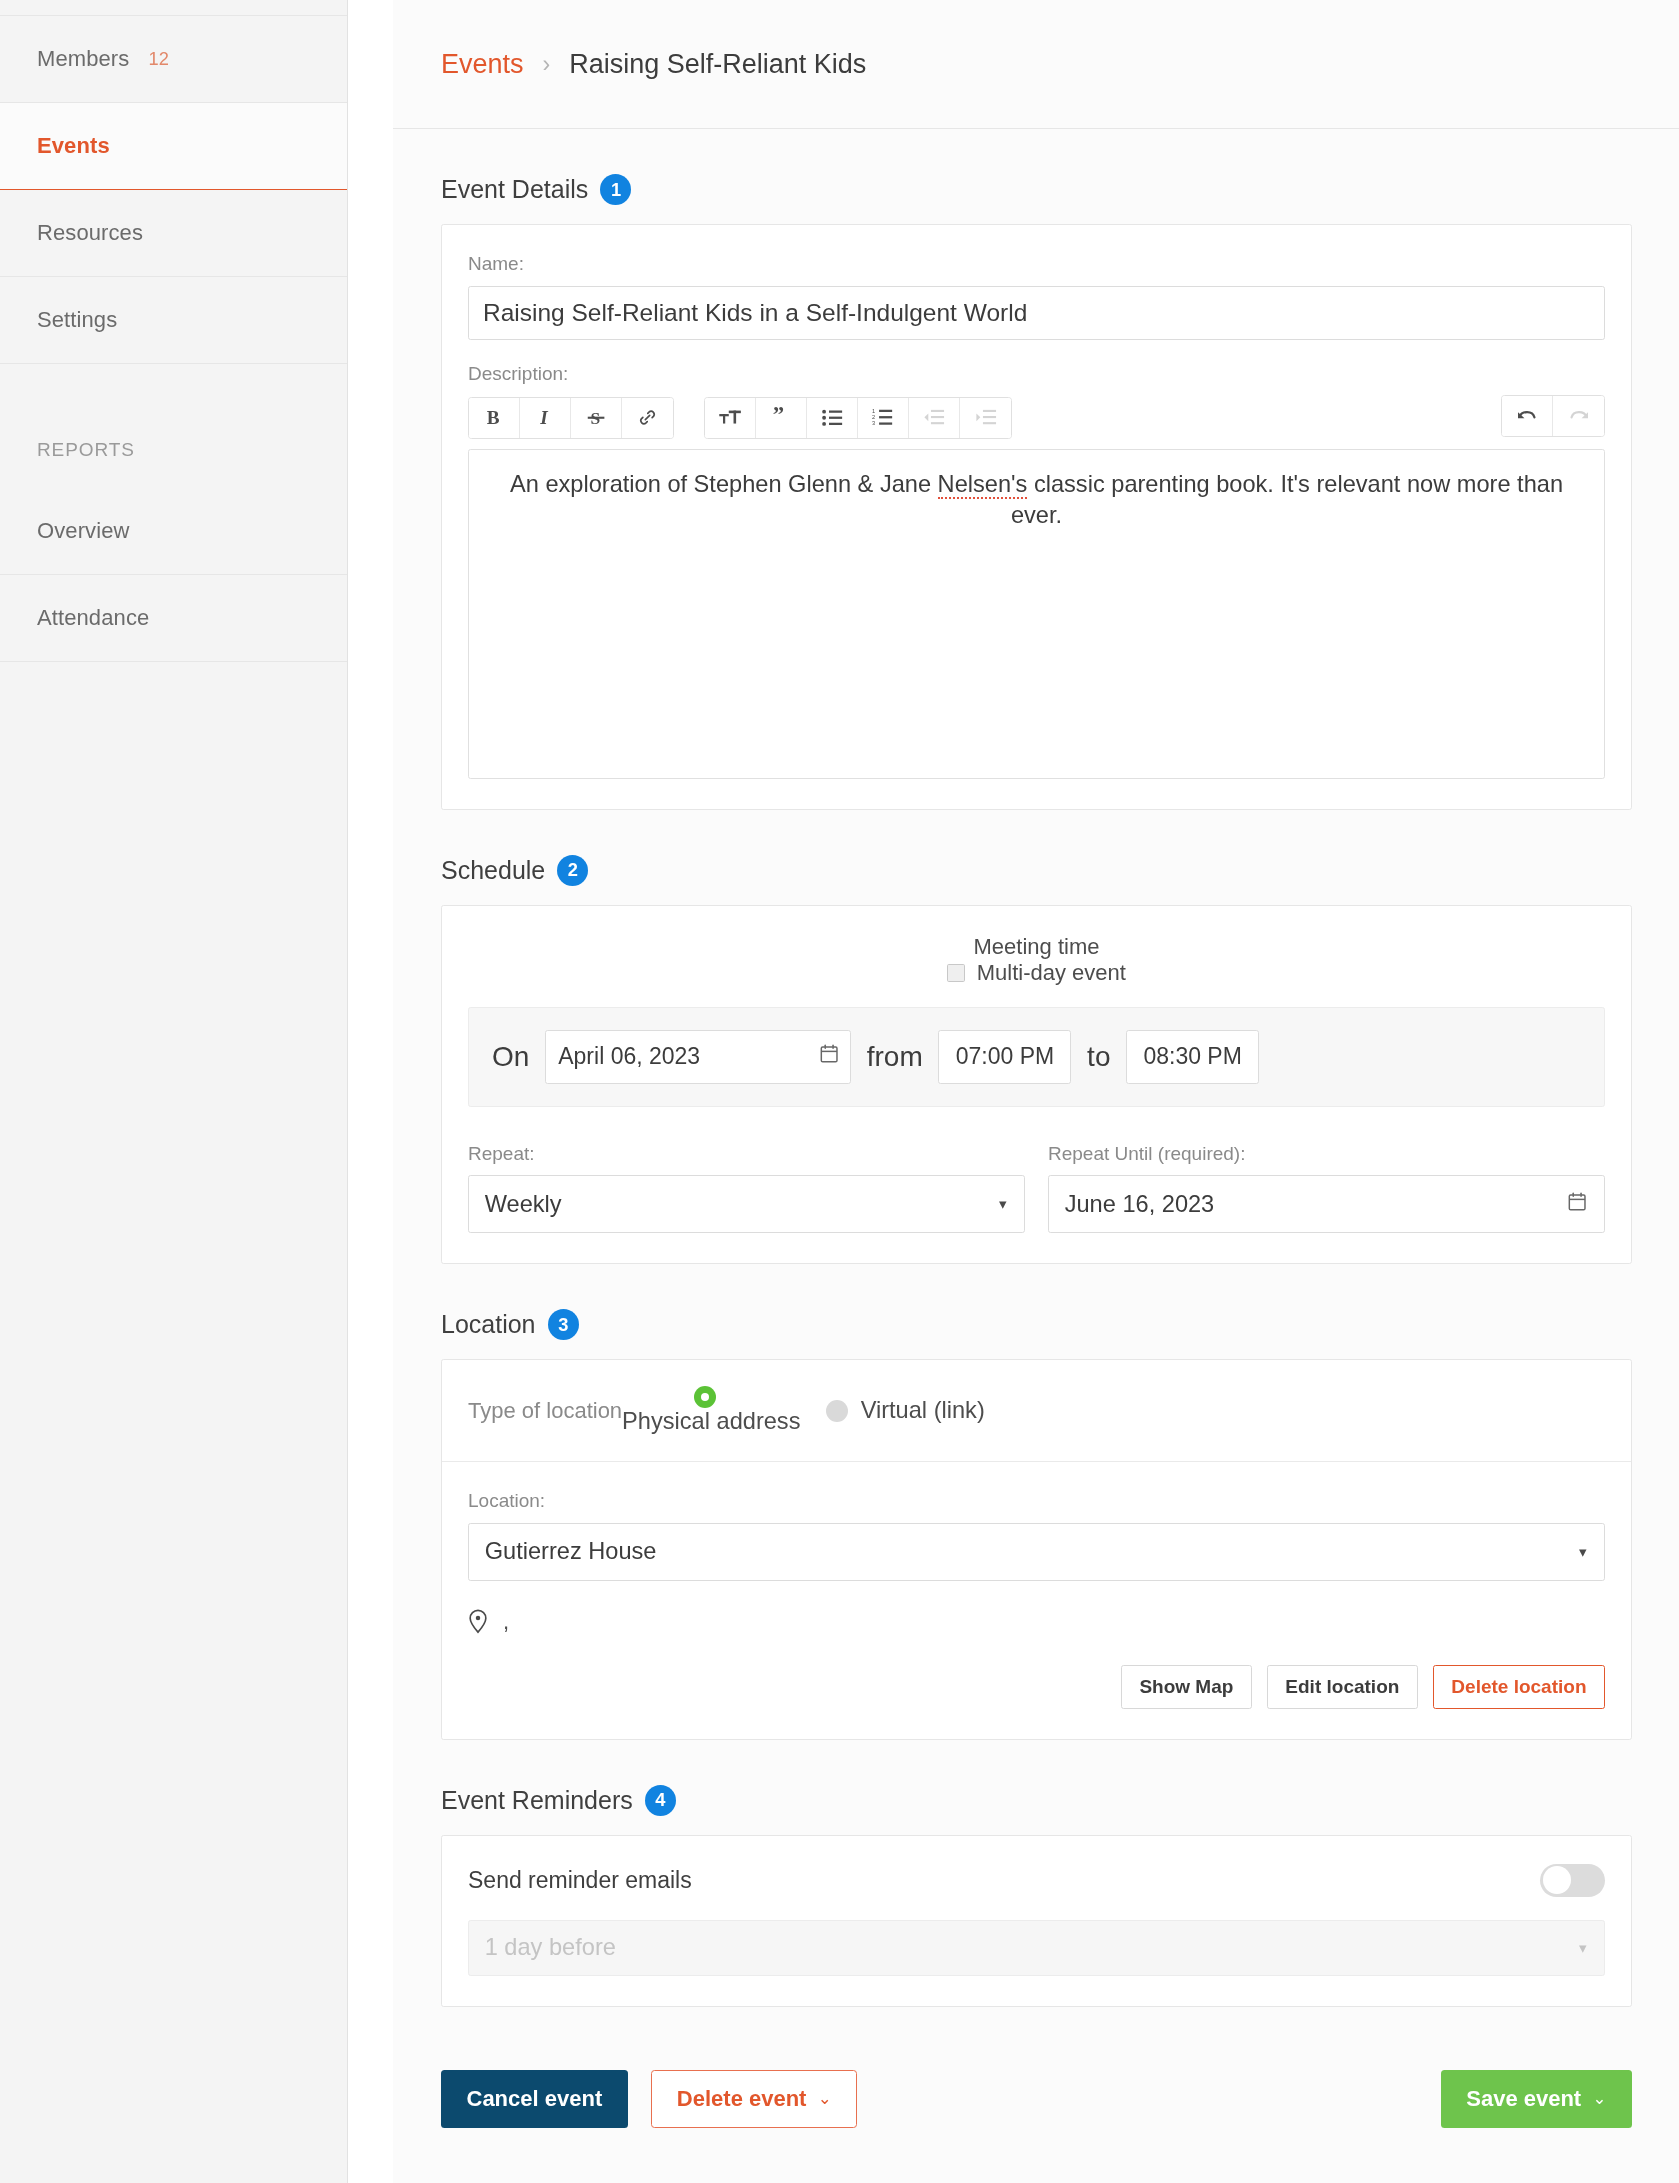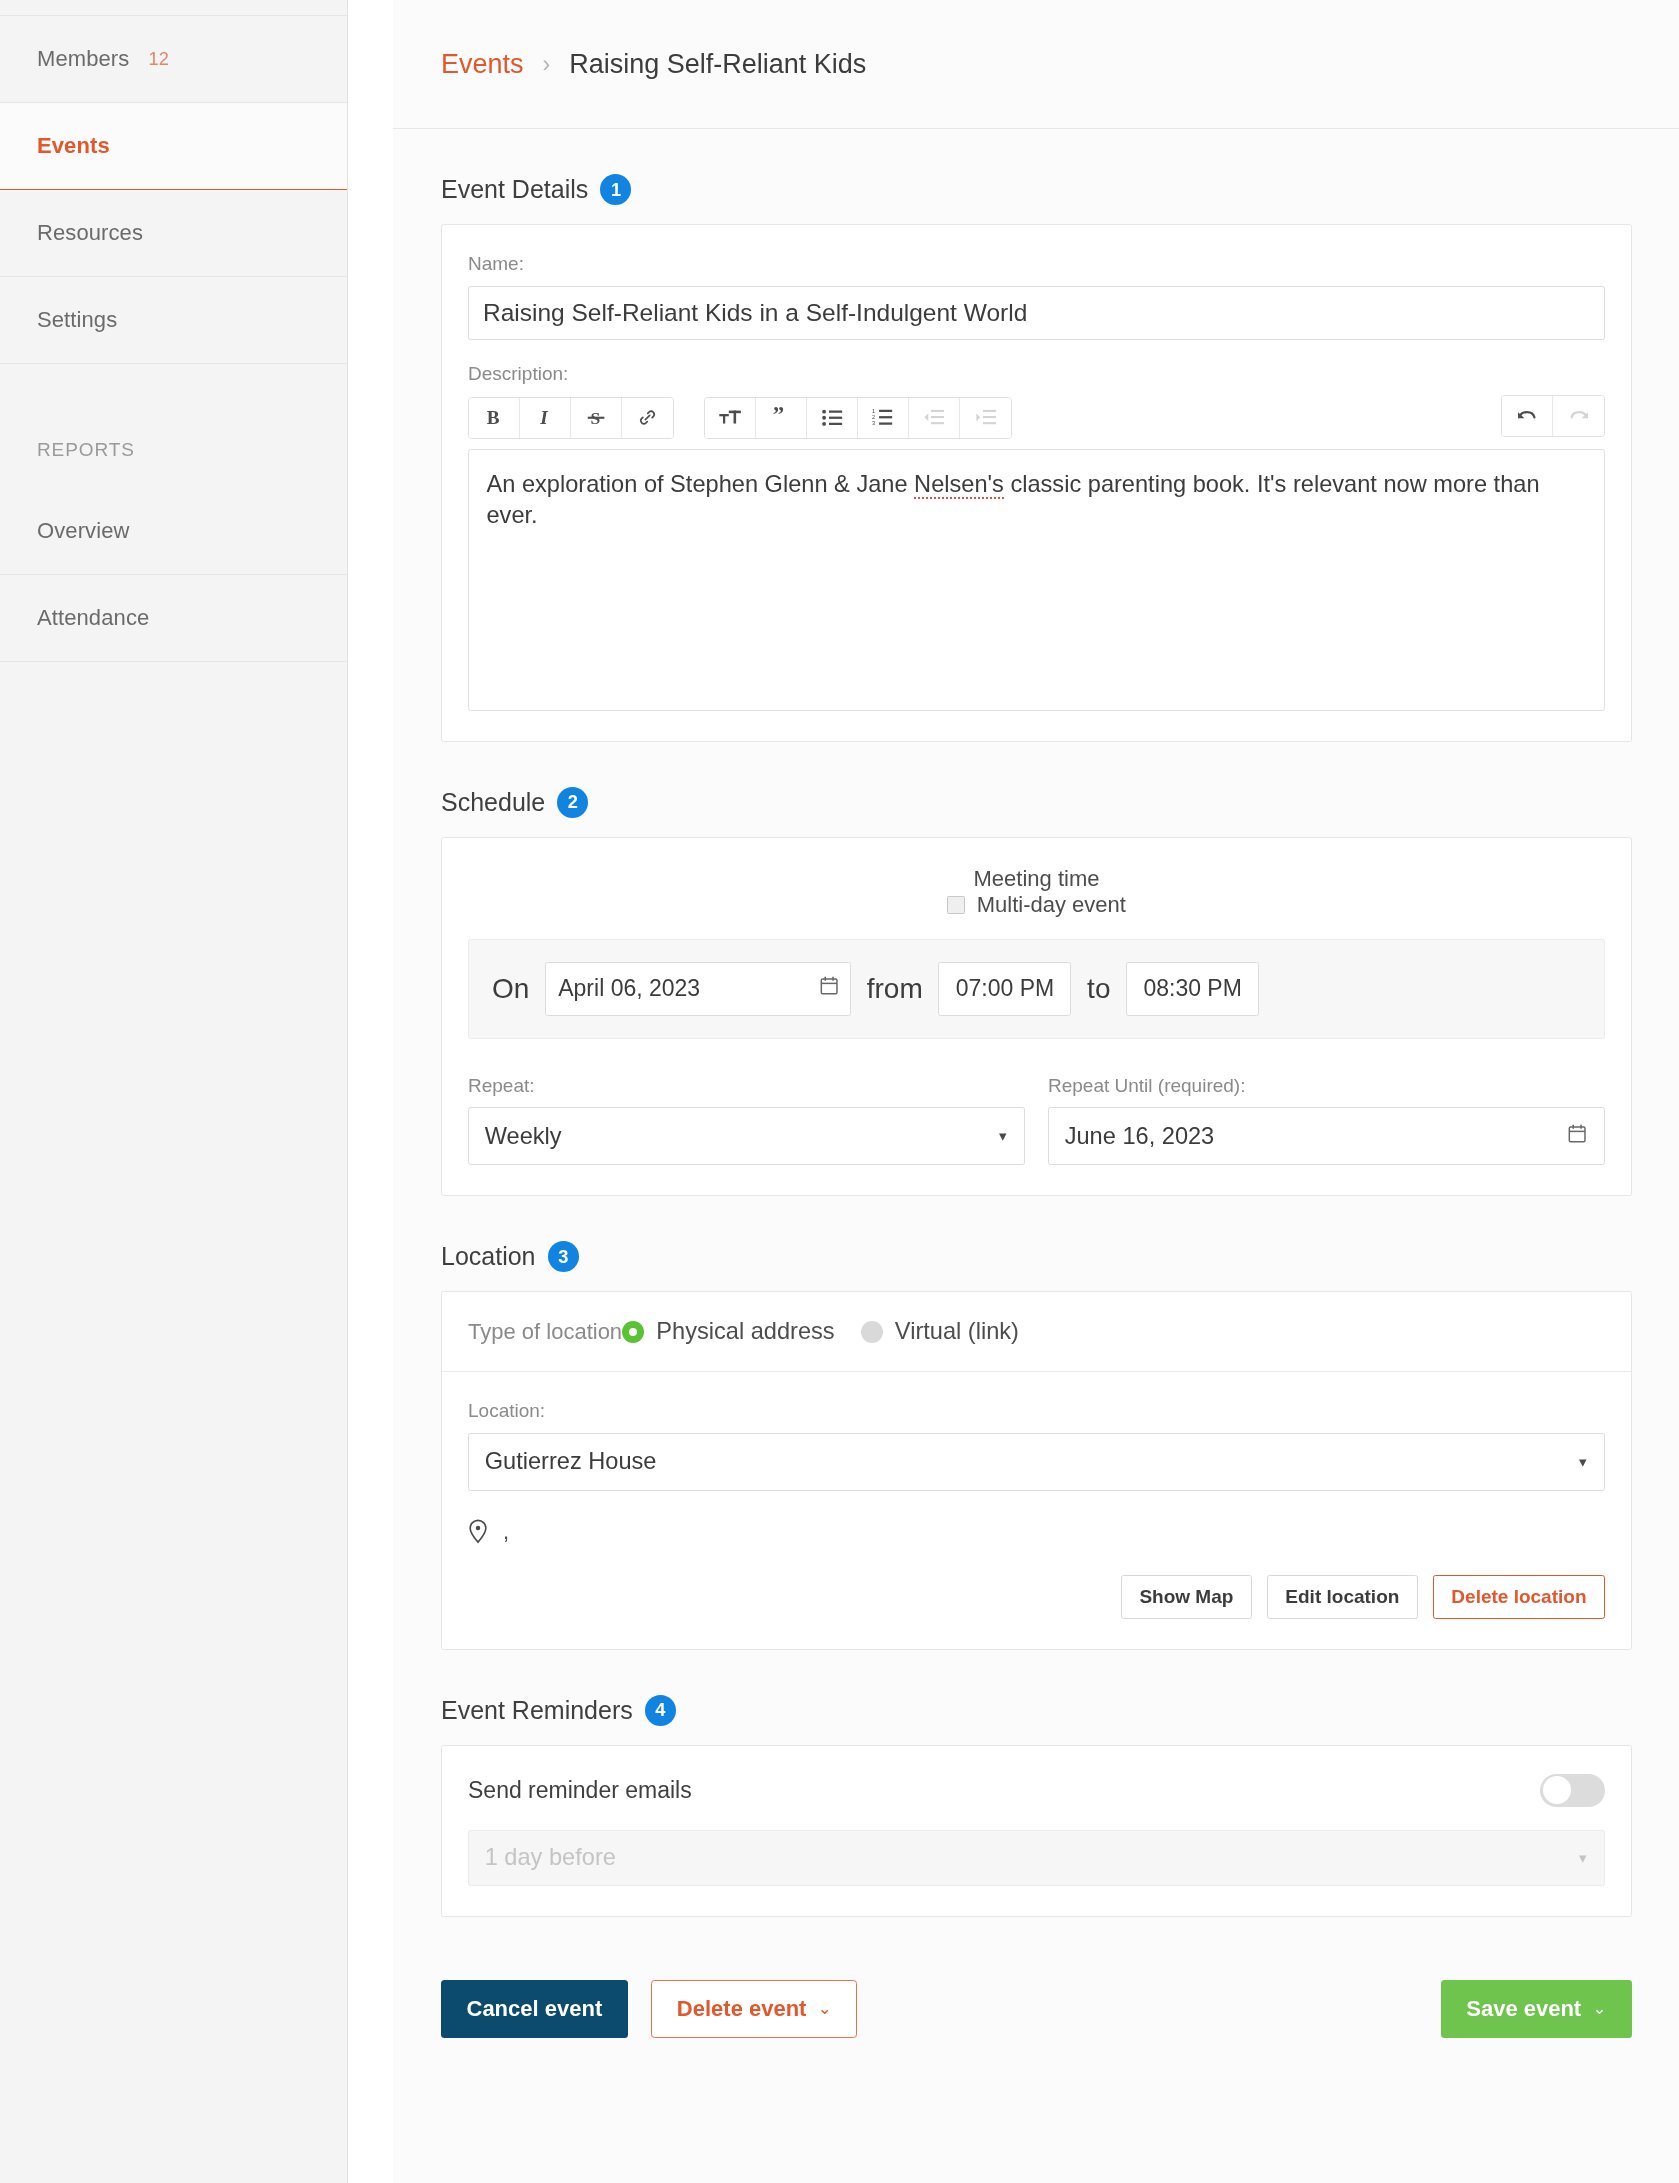--- a/index.html
+++ b/index.html
@@ -155,28 +155,29 @@
     background: #fff;
     cursor: pointer;
     color: #4d4d4d;
   }
   .tb-btn:last-child { border-right: none; }
   .tb-btn.dim { color: #d4d4d4; cursor: default; }
   .tb-right { position: absolute; right: 0; top: 0; }
 
   .editor-body {
     width: 100%;
-    height: 262px;
+    height: 330px;
     border: 0.9px solid #e0e0e0;
     border-radius: 2.6px;
     background: #fff;
     padding: 19px 17.5px;
     font-size: 23.6px;
     line-height: 1.33;
     color: #3c3c3c;
+    text-align: center;
   }
   .spell { border-bottom: 2.6px dotted #e2503b; }
 
   
   .row-between {
     display: flex; align-items: center; justify-content: center; flex-direction: column;
   }
   .meeting-label { font-size: 22px; color: #4d4d4d; }
   .chk-wrap { display: flex; align-items: center; font-size: 22px; color: #4d4d4d; cursor: pointer; }
   .chk-box {
@@ -231,21 +232,21 @@
 
   
   .loc-type-row {
     display: flex; align-items: center; justify-content: flex-start;
     padding: 26px 26px 26px 26px;
     border-bottom: 0.9px solid #eaeaea;
   }
   .loc-type-label { font-size: 22px; color: #8a8a8a; }
   .radio-group { display: flex; align-items: center; }
   .radio-opt { display: flex; align-items: center; cursor: pointer; margin-left: 26px; }
-  .radio-opt:first-child { margin-left: 0; }
+  .radio-opt:first-child { margin-left: 0; flex-direction: column; }
   .radio {
     width: 22px; height: 22px; border-radius: 50%;
     background: #d9d9d9; margin-right: 12.2px;
     display: flex; align-items: center; justify-content: center;
   }
   .radio.on { background: #5bc236; }
   .radio.on::after {
     content: ""; width: 7.9px; height: 7.9px; border-radius: 50%; background: #fff;
   }
   .radio-label { font-size: 23.6px; color: #4d4d4d; }

